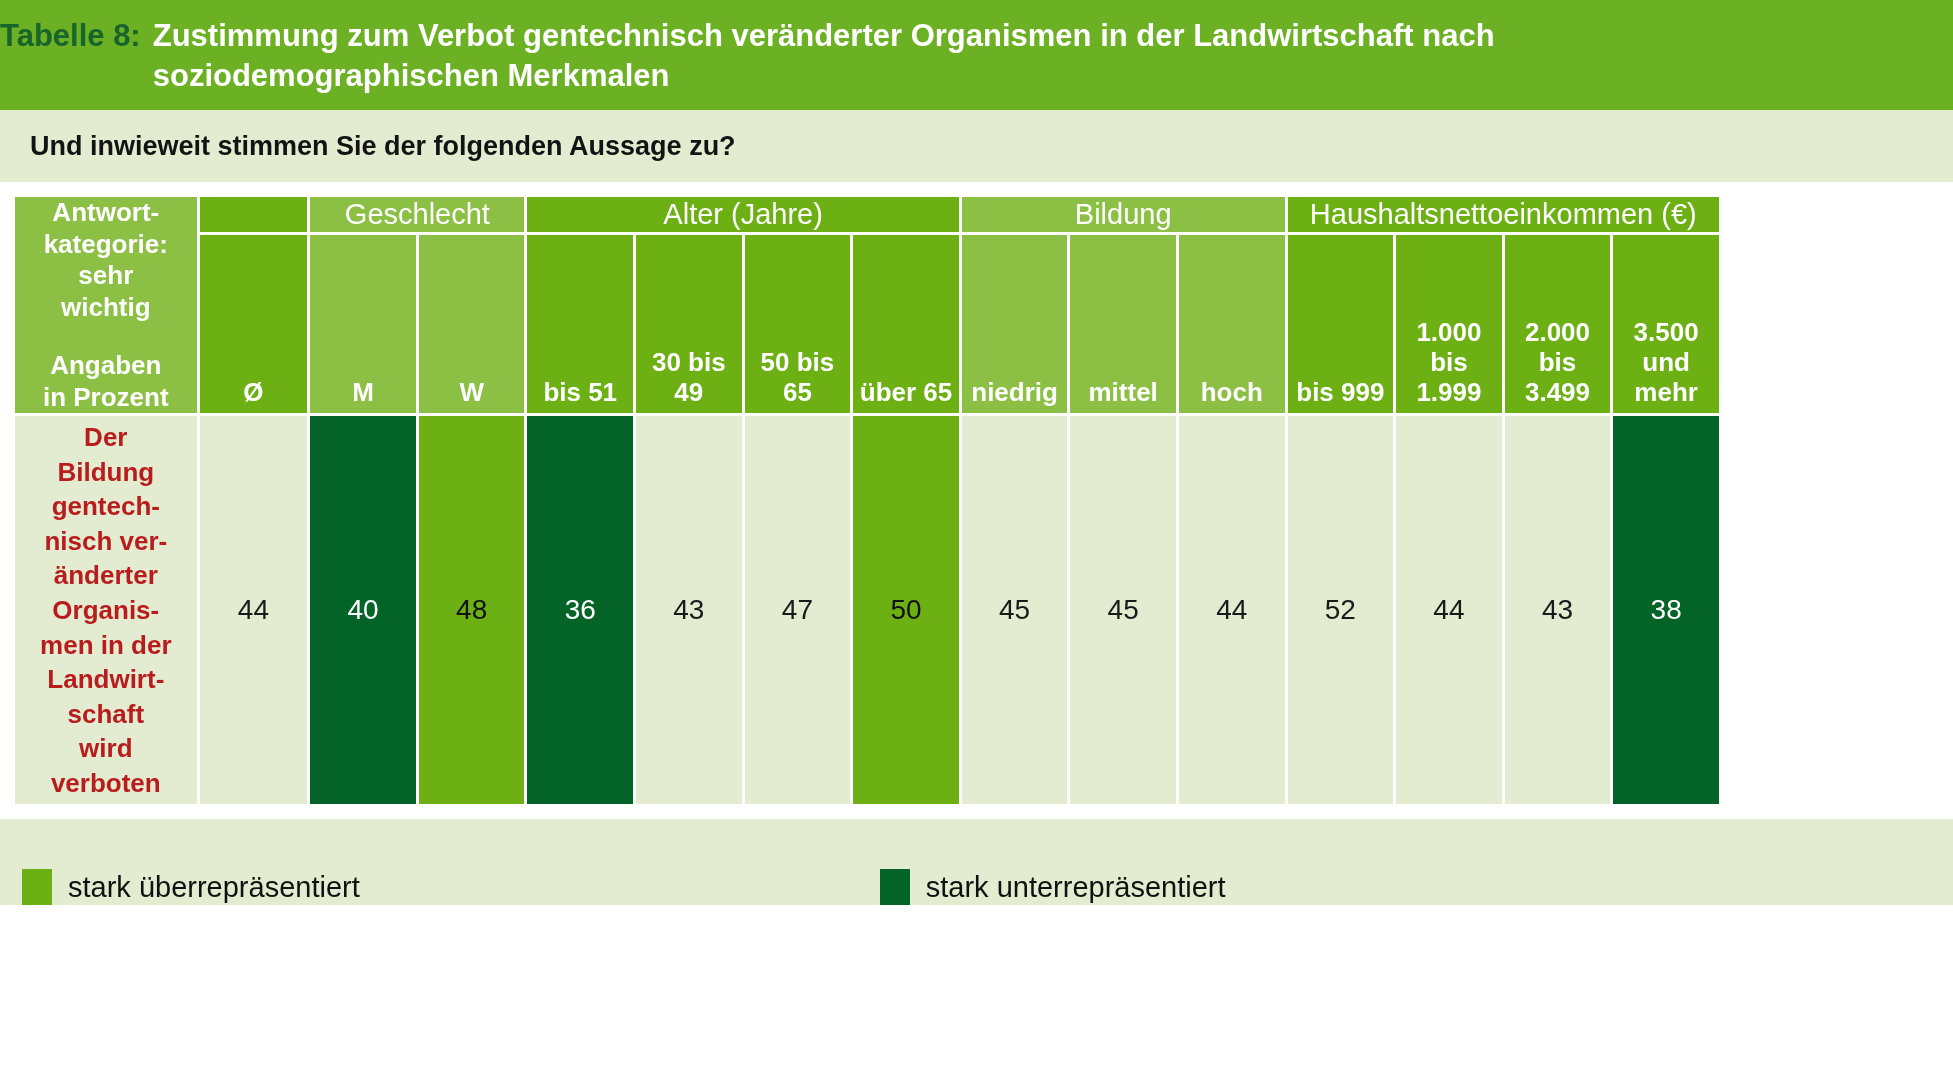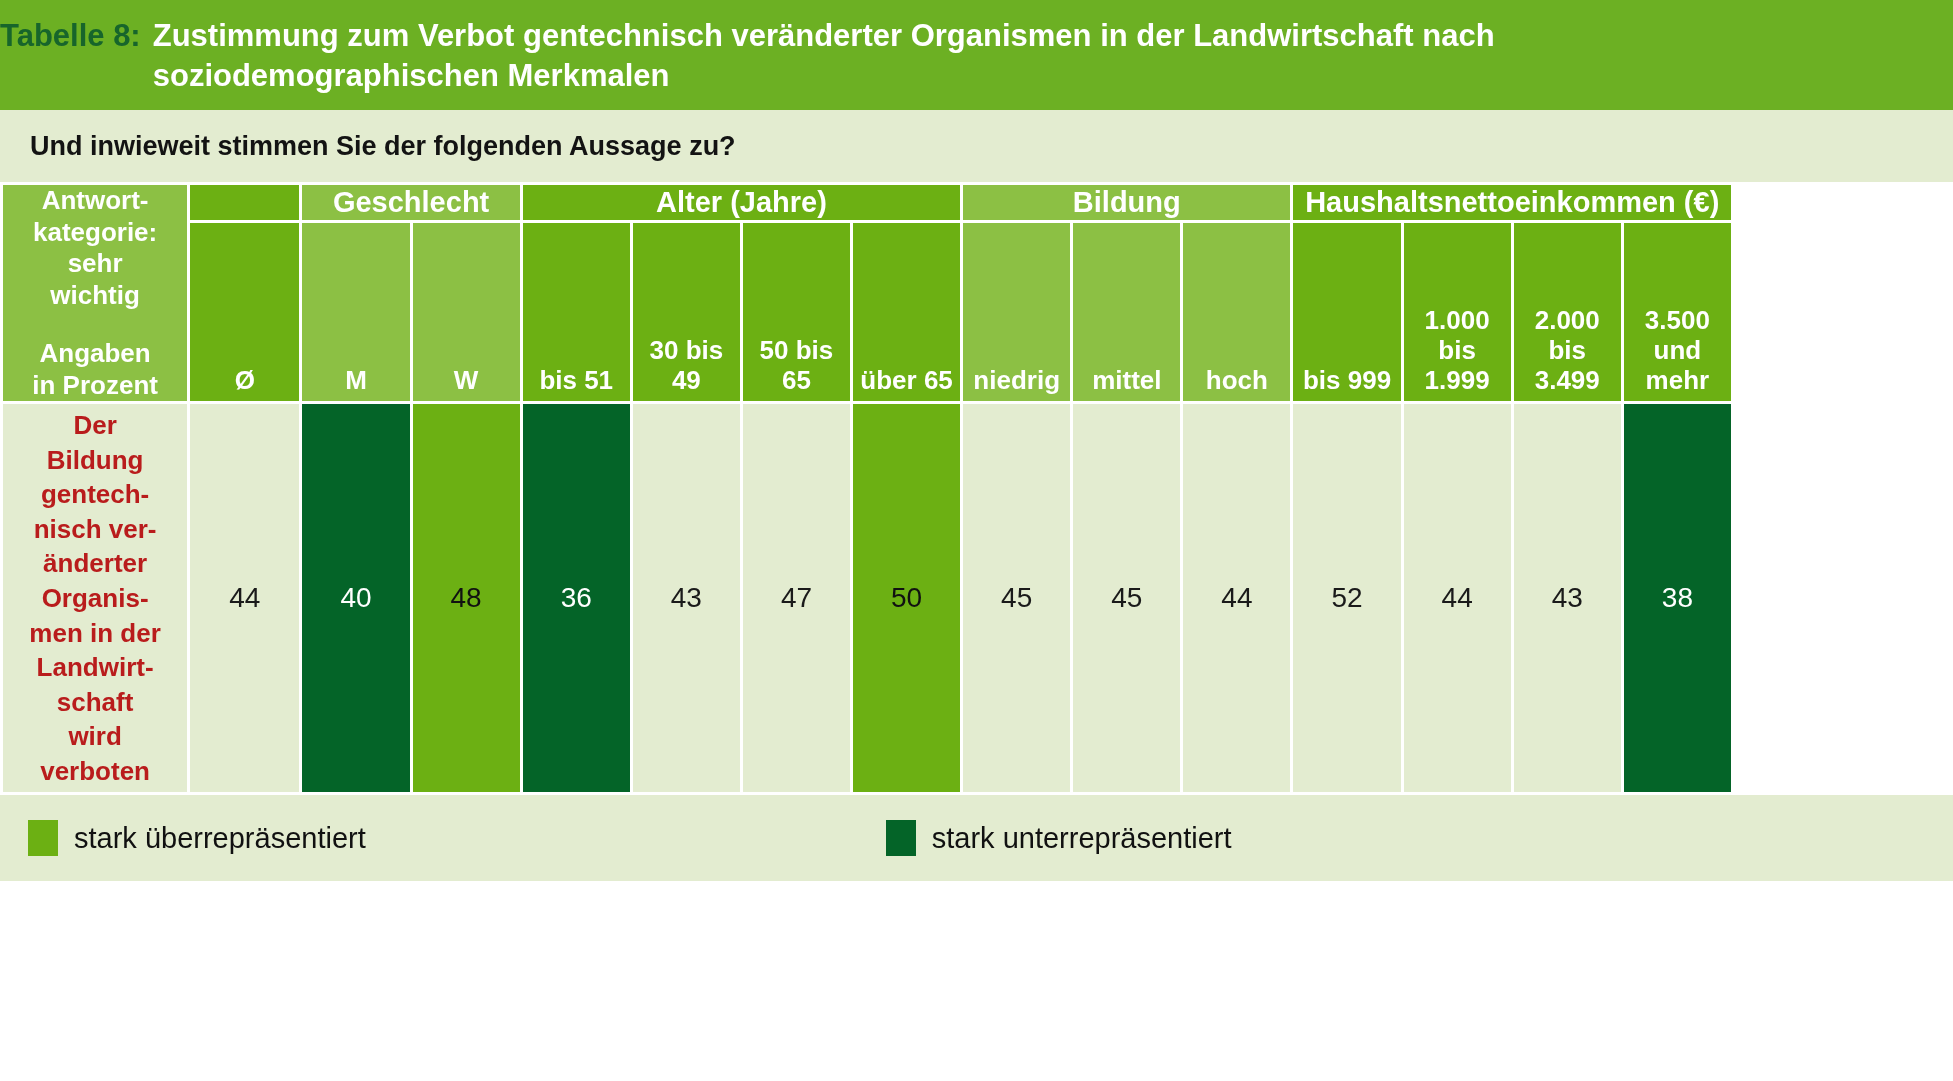--- a/index.html
+++ b/index.html
@@ -67,37 +67,37 @@
   }
 
   
   table.grid {
     border-collapse: separate;
     border-spacing: 3px 3px;
     width: 1734px;
     table-layout: fixed;
     background: #ffffff;
     margin: 0;
-    padding: 0;
+    padding: 12px;
   }
   table.grid td {
     padding: 0;
     margin: 0;
     vertical-align: middle;
     text-align: center;
     box-sizing: border-box;
   }
 
   
   .hdr-light  { background: #8cc044; color: #ffffff; }
   .hdr-dark   { background: #6cb013; color: #ffffff; }
 
   .grp-label {
     font-size: 29px;
-    font-weight: bold;
+    font-weight: normal;
     line-height: 1.12;
     padding: 4px 6px;
   }
   .sub-label {
     font-size: 26px;
     font-weight: bold;
     line-height: 1.14;
     padding: 4px 4px;
     vertical-align: bottom !important;
   }
@@ -144,22 +144,22 @@
     font-weight: bold;
     line-height: 1.33;
     padding: 10px 8px 10px 30px;
   }
 
   
   .legend {
     background: #e3ecd0;
     height: 86px;
     display: flex;
-    align-items: center;
-    padding-left: 28px;
+    align-items: flex-end;
+    padding-left: 22px;
     box-sizing: border-box;
   }
   .legend-item {
     display: flex;
     align-items: center;
   }
   .legend-item + .legend-item { margin-left: 520px; }
   .swatch {
     width: 30px;
     height: 36px;

